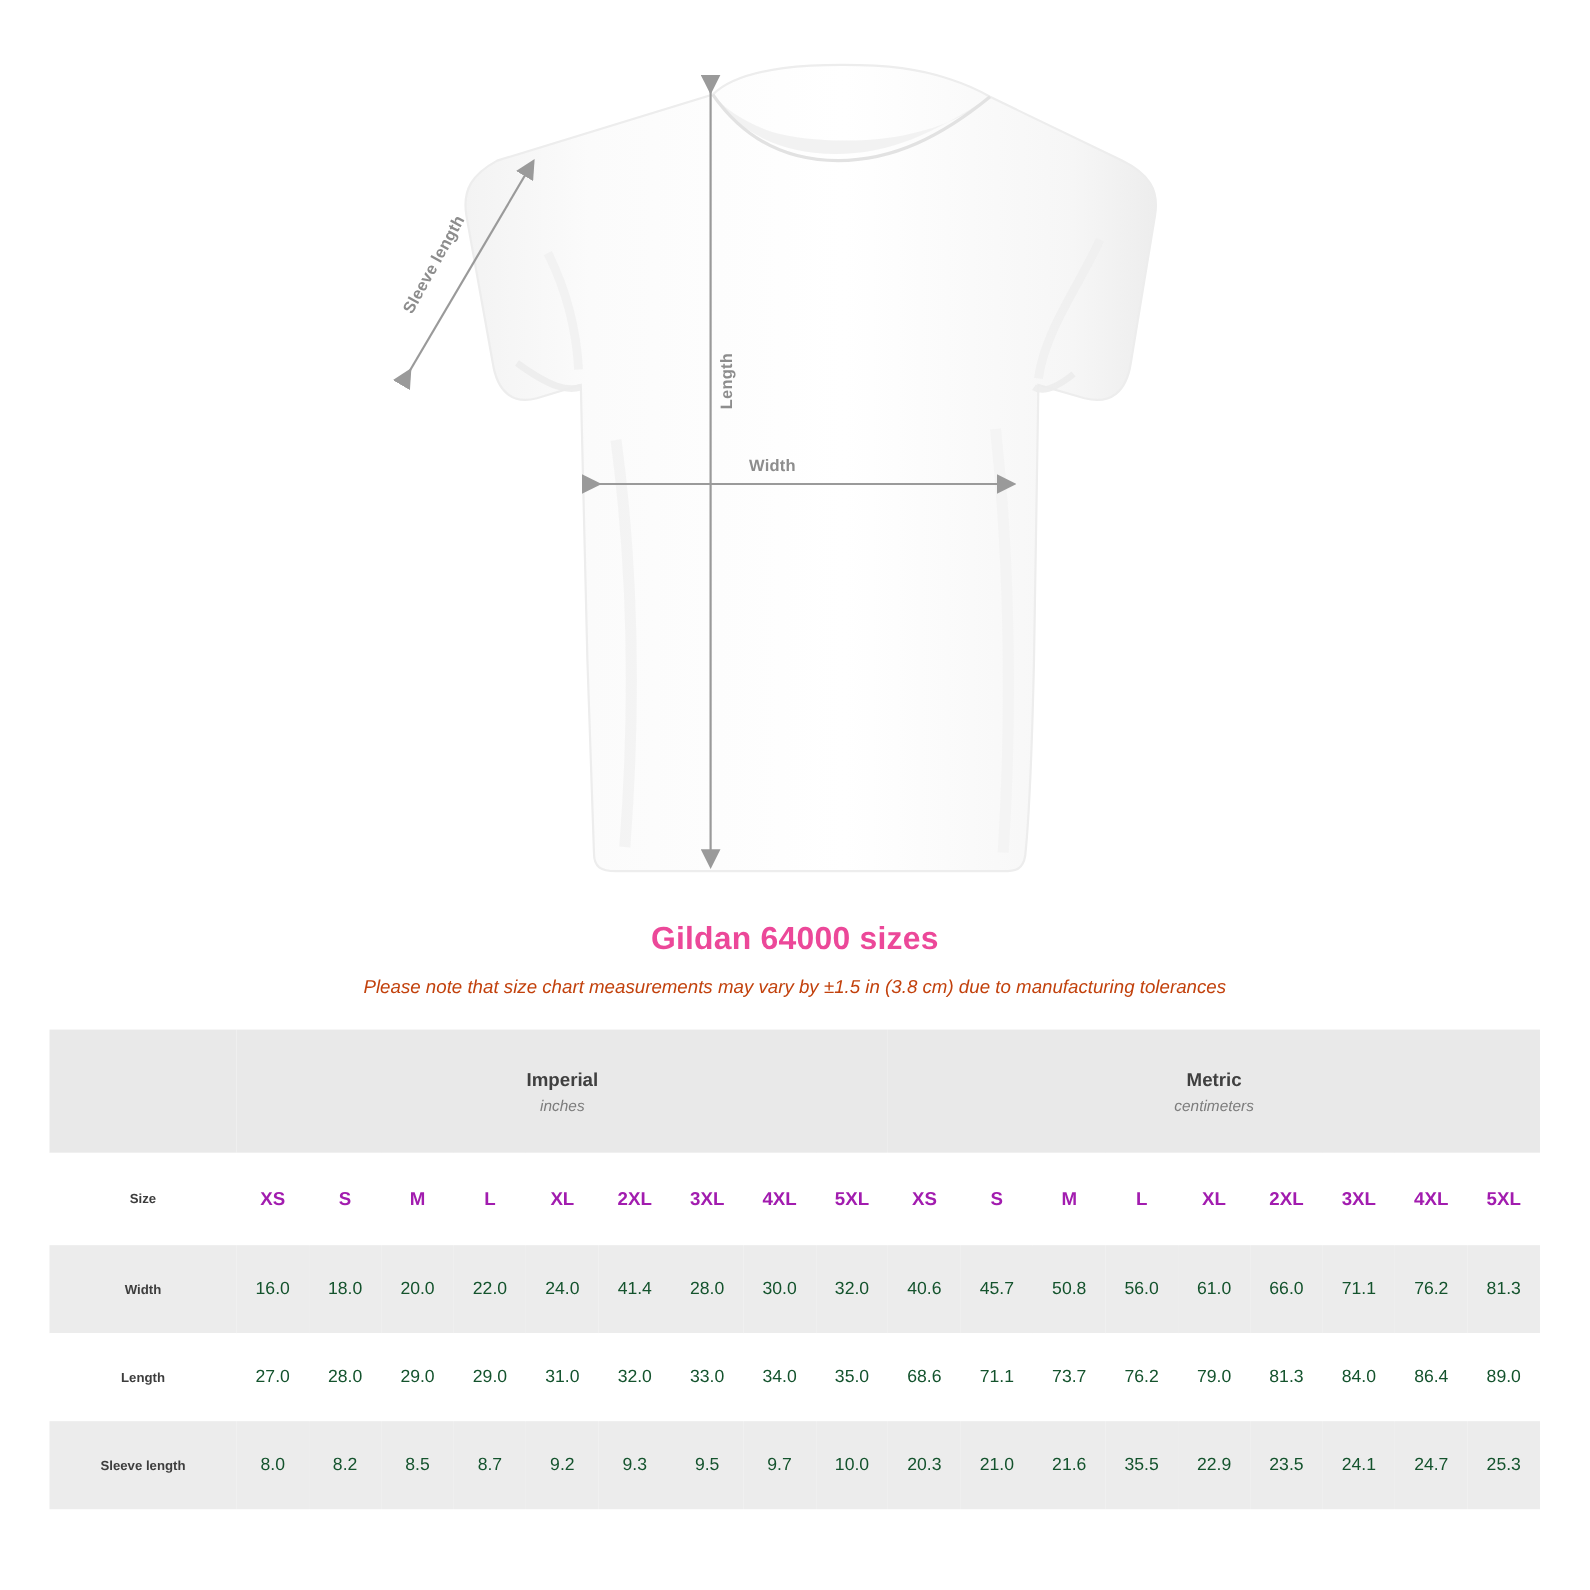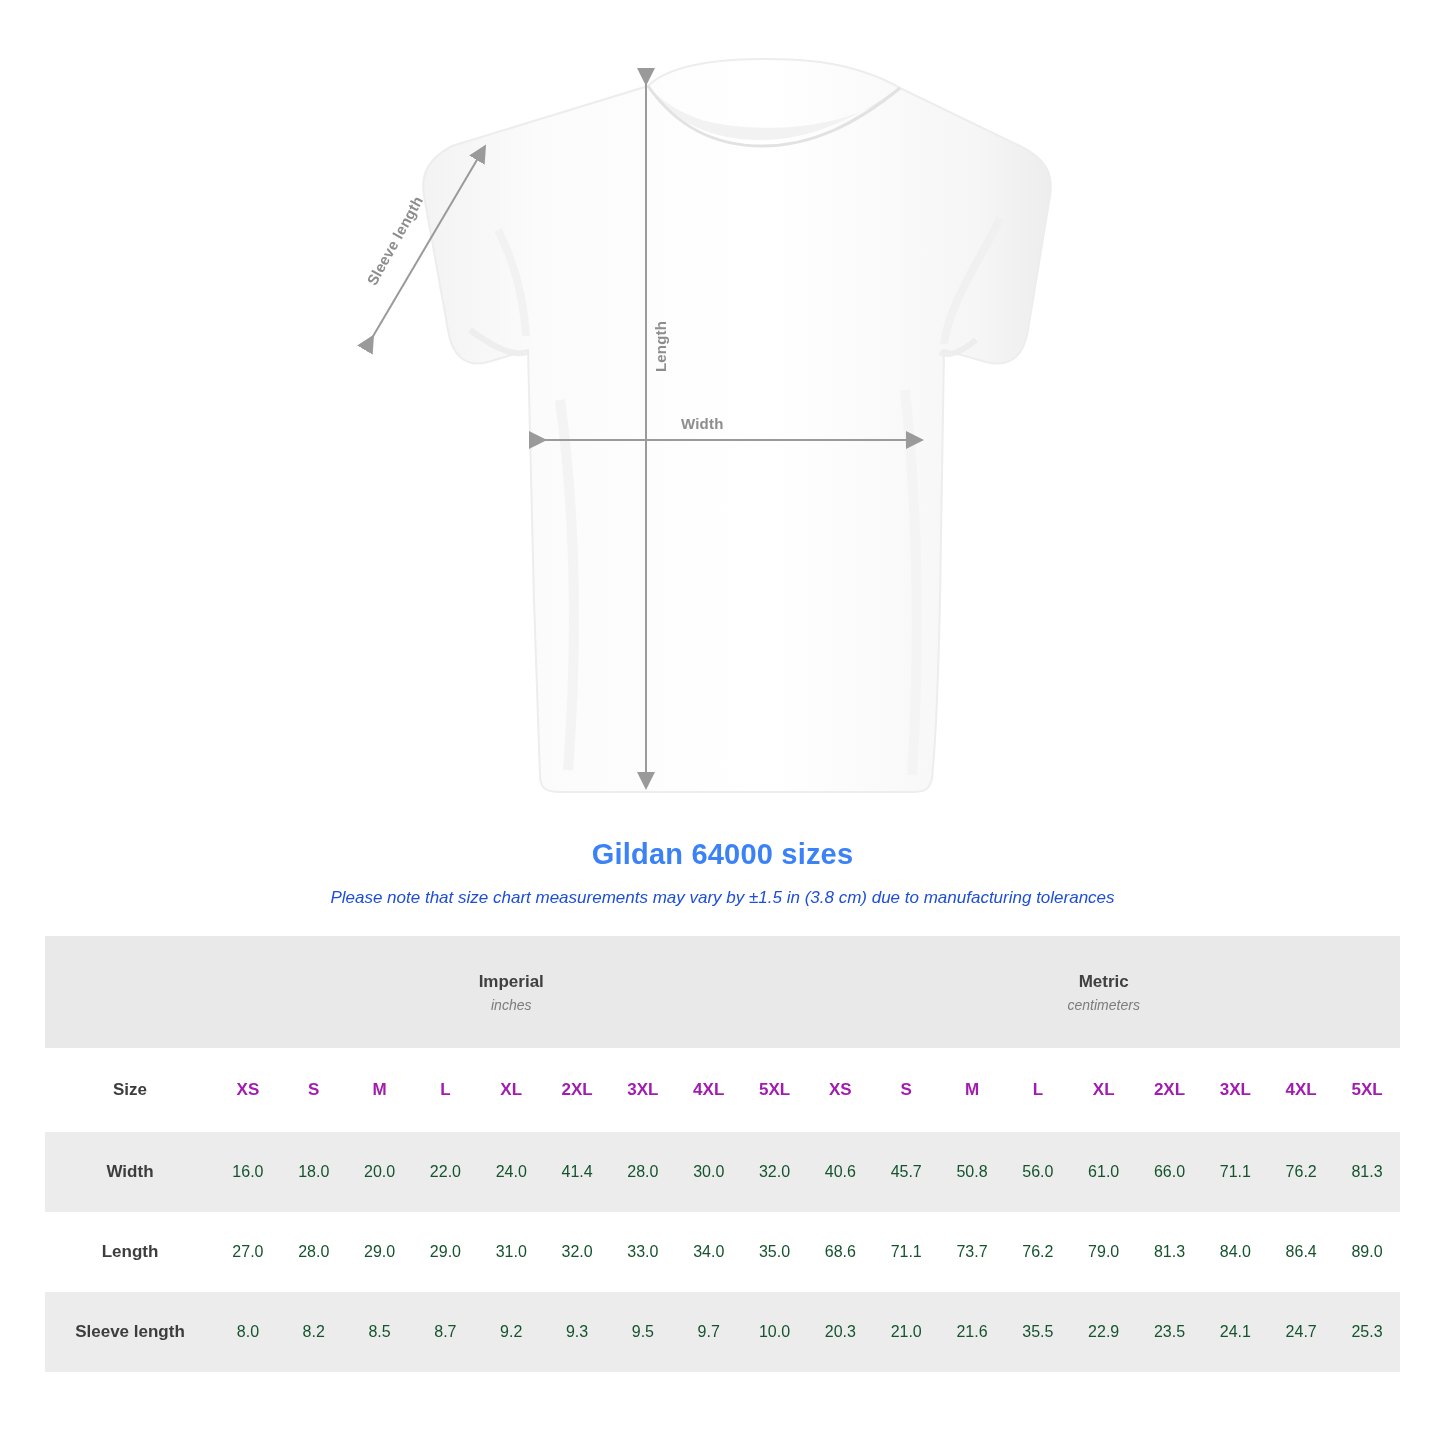--- a/index.html
+++ b/index.html
@@ -56,28 +56,28 @@
   }
 
   
   .title-block {
     text-align: center;
     margin-top: 8px;
   }
   .chart-title {
     font-size: 29px;
     font-weight: bold;
-    color: #3b82f6;
+    color: #ec4899;
     margin: 0;
     letter-spacing: .2px;
   }
   .chart-note {
     font-size: 17px;
     font-style: italic;
-    color: #1d4ed8;
+    color: #c2410c;
     margin: 17px 0 0 0;
   }
 
   
   .table-wrap {
     margin: 28px 45px 0 45px;
     width: 1355px;
   }
   table.size-table {
     border-collapse: collapse;
@@ -112,21 +112,21 @@
     font-size: 17px;
     font-weight: bold;
     color: #a21caf;
     background: #ffffff;
   }
   .row-head th.label-cell { background: #ffffff; }
   tr.data-row { height: 80px; }
   tr.shade-a td { background: #ececec; }
   tr.shade-b td { background: #ffffff; }
   td.label-cell, th.label-cell {
-    font-size: 17px;
+    font-size: 12px;
     font-weight: bold;
     color: #3d3d3d;
   }
   td.val {
     font-size: 16px;
     color: #14532d;
   }
   col.first { width: 170px; }
 </style>
 </head>

